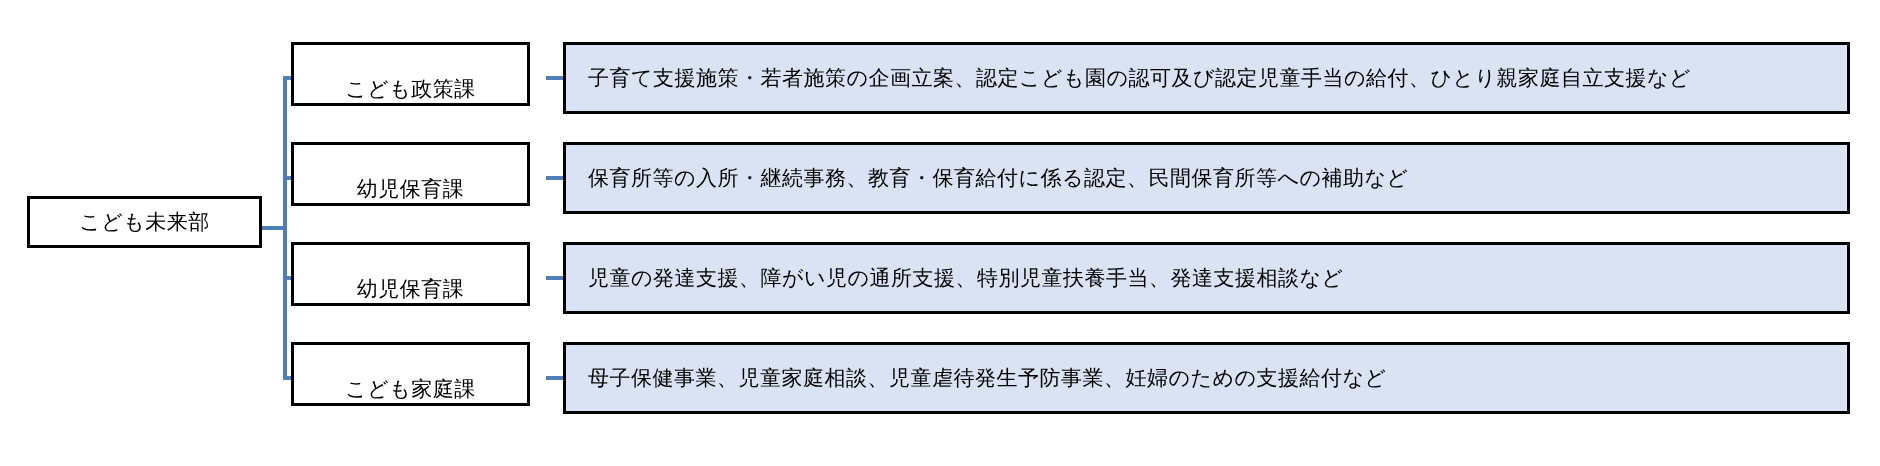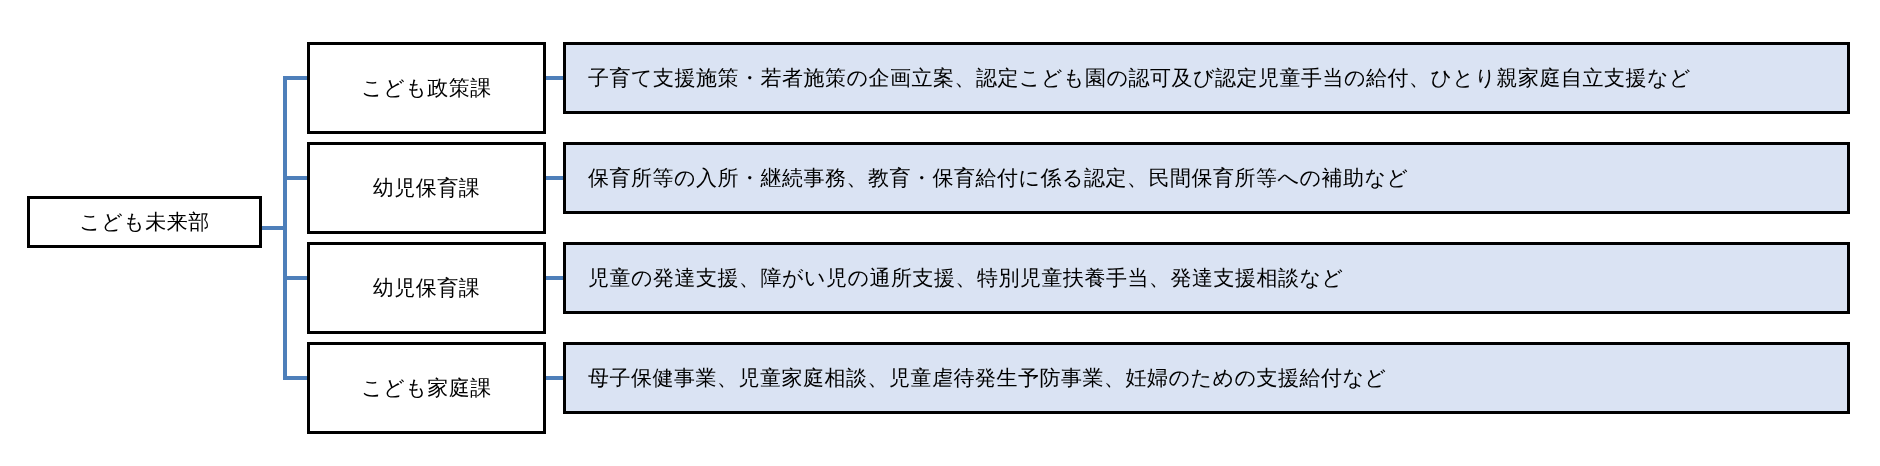--- a/index.html
+++ b/index.html
@@ -27,23 +27,24 @@
     color: #000000;
     letter-spacing: 0.5px;
   }
   .root-box {
     left: 27px;
     top: 196px;
     width: 235px;
     height: 52px;
   }
   .division-box {
-    left: 307px;
+    left: 291px;
     width: 239px;
-    height: 92px;
+    height: 64px;
+    align-items: flex-end;
   }
   .desc-box {
     left: 563px;
     width: 1287px;
     height: 72px;
     background: #dae3f3;
     border: 3px solid #000000;
     justify-content: flex-start;
     padding: 9px 22px;
   }

